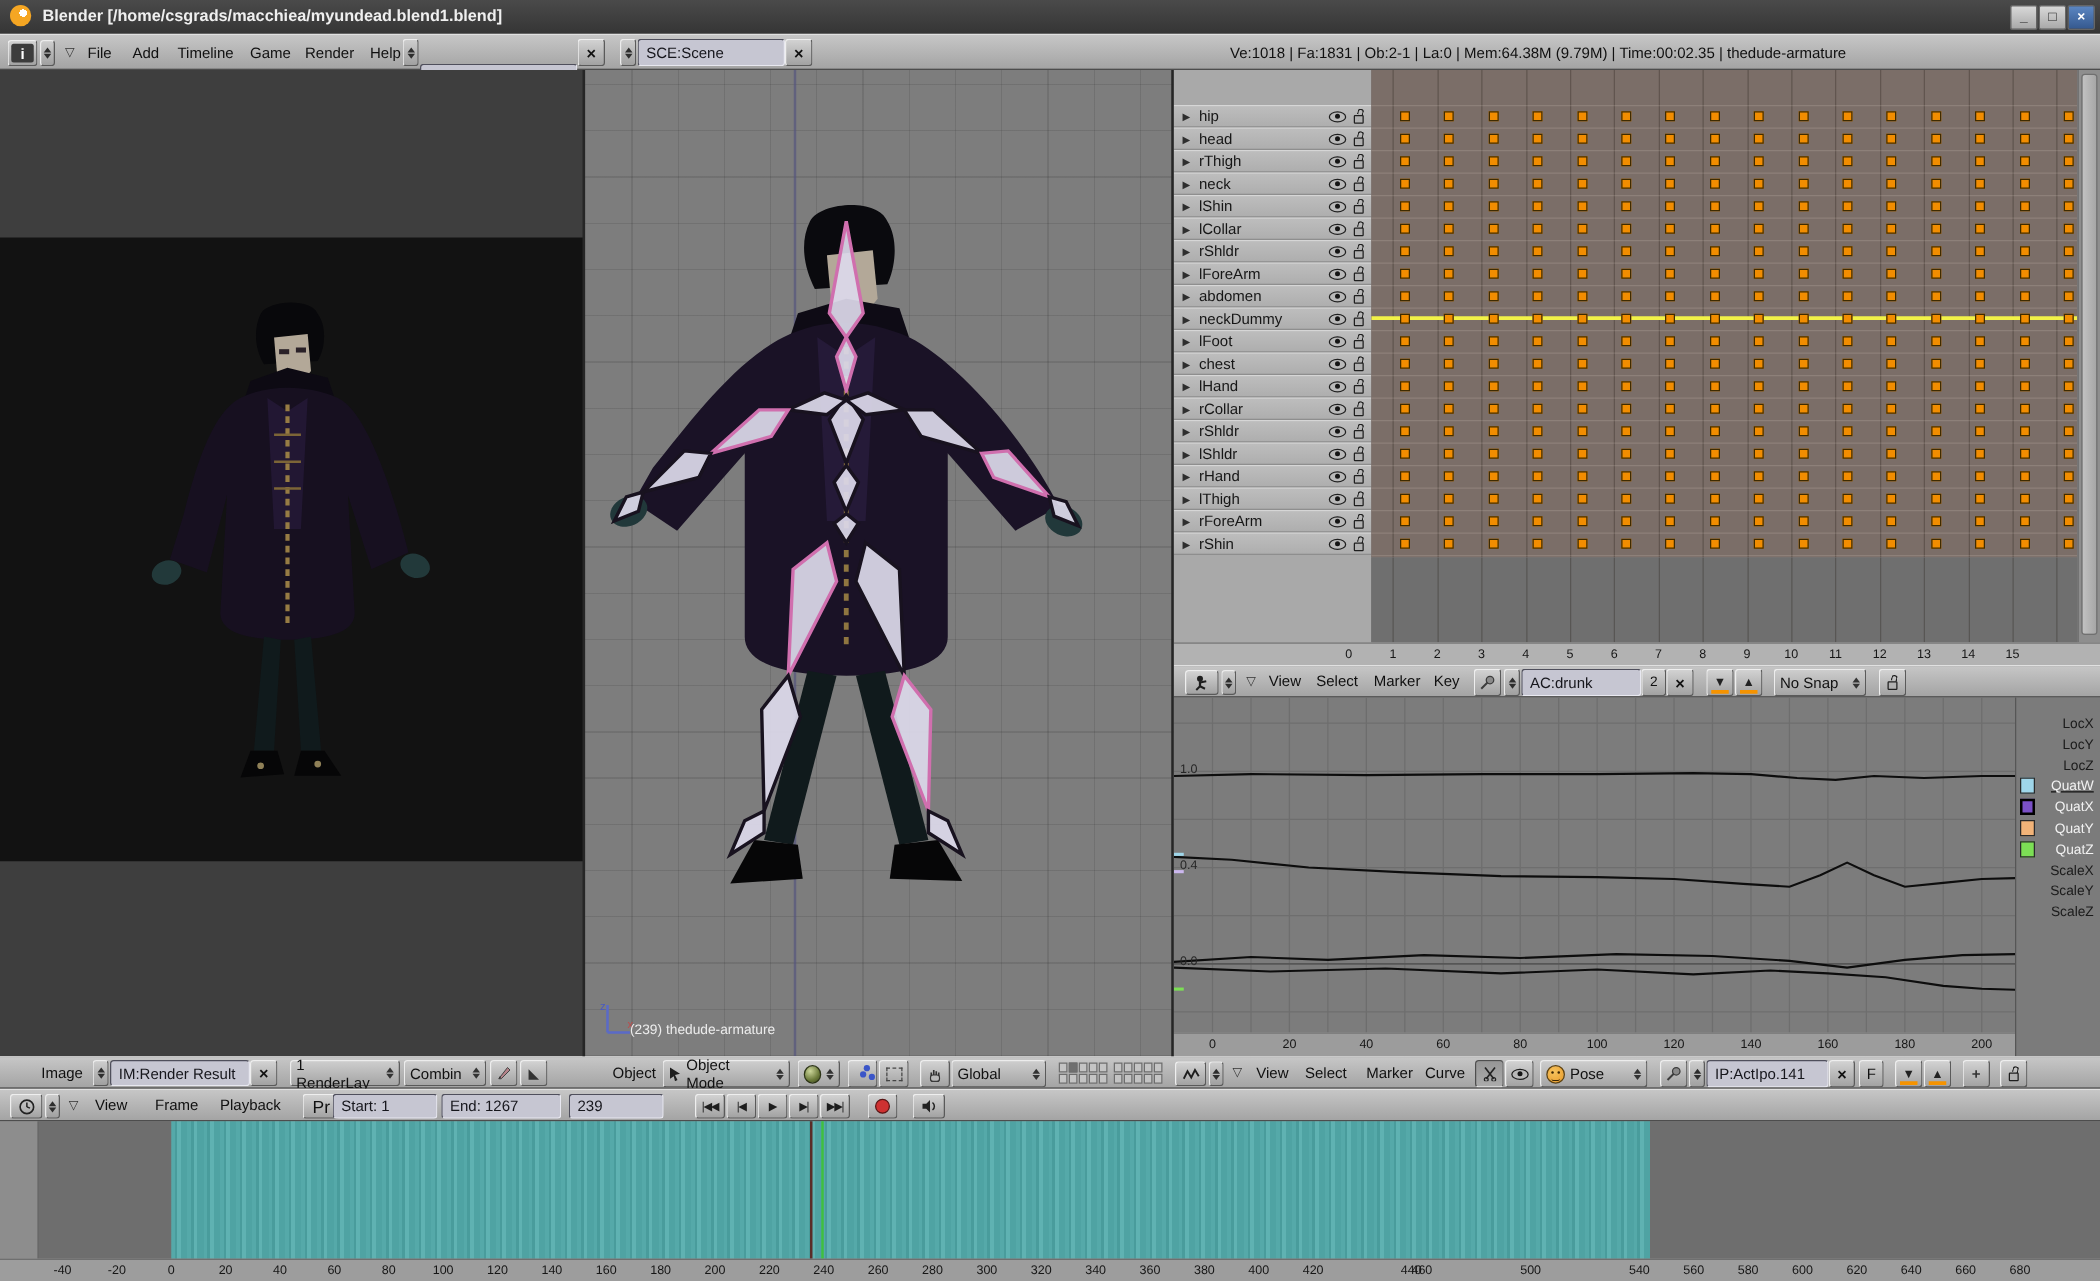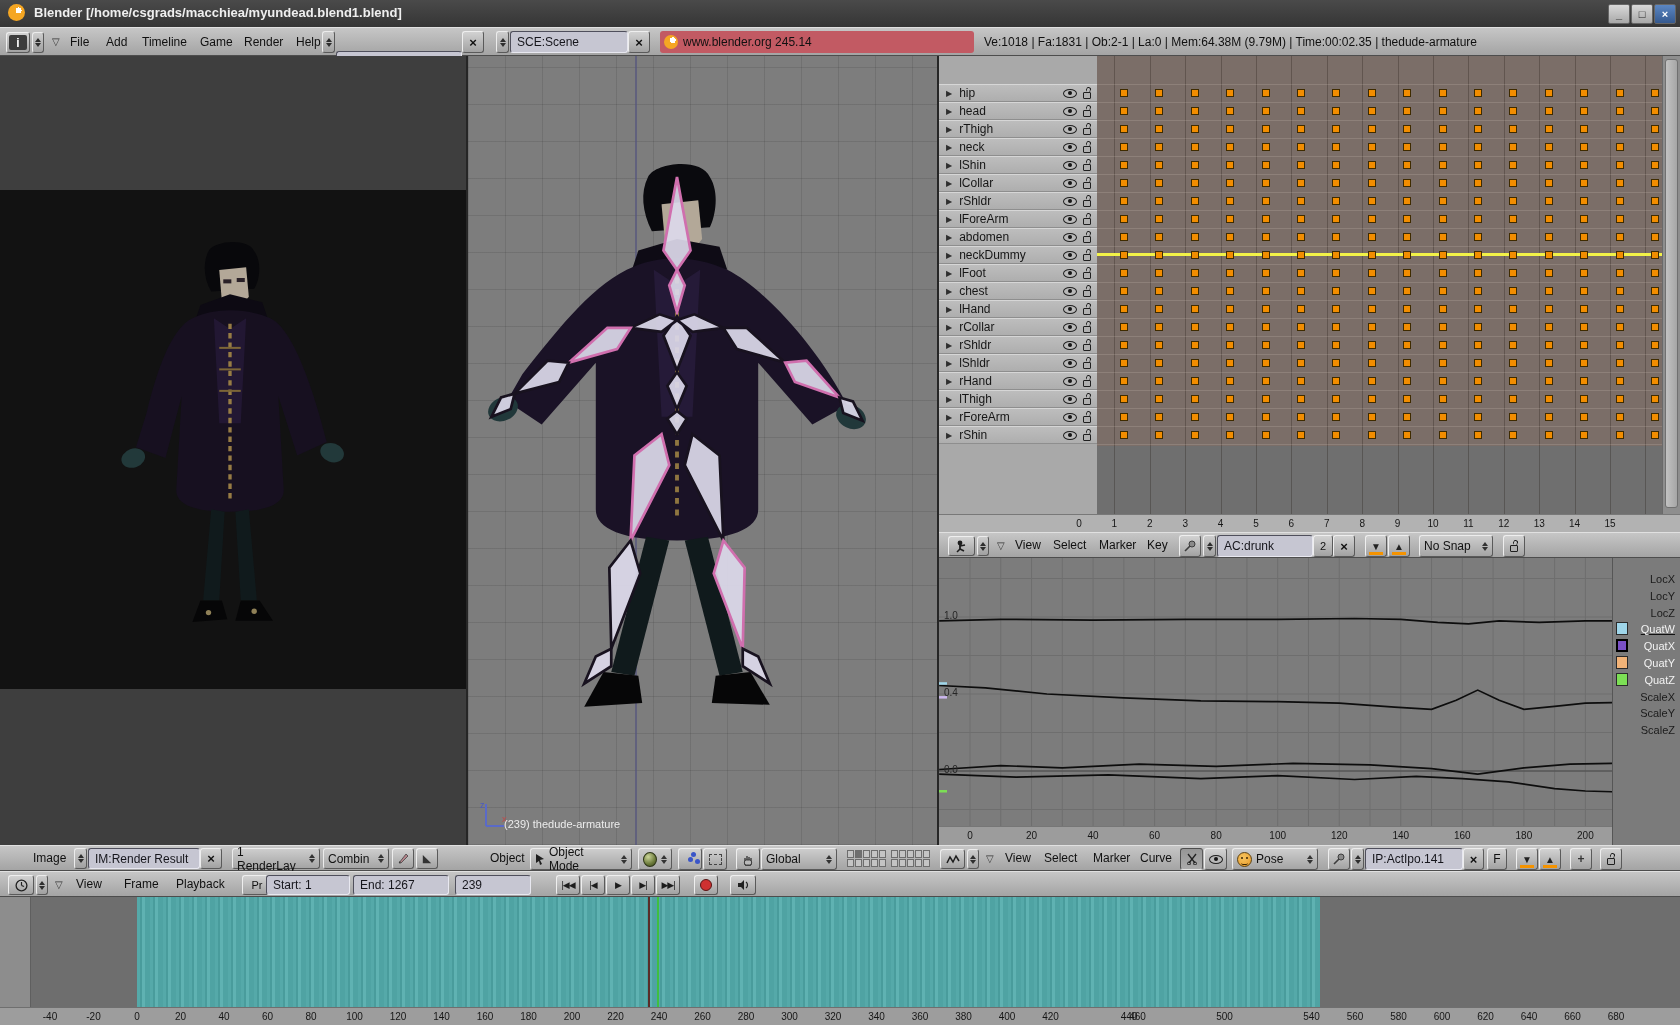--- a/index.html
+++ b/index.html
@@ -142,24 +142,20 @@
         <i class="d"></i>
       </span>
     <span class="field" style="left:336px;top:3px;width:126px;height:22px;margin-top:20px;">SR:2-Model</span>
     <span class="btn xbtn" style="left:462px;top:3px;width:22px;height:22px;">×</span>
     <span class="updn" style="left:496px;top:3px;width:13px;height:22px;">
         <i class="u"></i>
         <i class="d"></i>
       </span>
     <span class="field" style="left:510px;top:3px;width:118px;height:22px;">SCE:Scene</span>
     <span class="btn xbtn" style="left:628px;top:3px;width:22px;height:22px;">×</span>
-    <span class="abs" style="left:660px;top:3px;width:314px;height:22px;background:#c25a63;border-radius:3px;display:flex;align-items:center;padding-left:4px;box-sizing:border-box;gap:5px;">
-      <span class="blogo" style="position:static;width:14px;height:14px;"></span>
-      <span>www.blender.org 245.14</span>
-    </span>
     <span class="menu" style="left:984px;">Ve:1018 | Fa:1831 | Ob:2-1 | La:0 | Mem:64.38M (9.79M) | Time:00:02.35 | thedude-armature</span>
   </div>
 
   <div class="abs" id="img-pane">
     <div id="img-black">
       <svg width="270" height="430" viewBox="0 0 200 320" style="position:absolute;left:95px;top:45px;">
         <path d="M84,12 C88,4 114,2 118,12 C124,20 122,34 118,40 L86,42 C80,32 80,20 84,12 Z" fill="#08080b"></path>
         <polygon points="92,26 112,24 114,46 104,58 94,50" fill="#b3a898"></polygon>
         <rect x="95" y="33" width="6" height="3" fill="#2a2128"></rect>
           <rect x="105" y="32" width="6" height="3" fill="#2a2128"></rect>
@@ -1166,21 +1162,21 @@
       </svg>
     </span>
     <span class="updn" style="left:36px;top:3px;width:12px;height:20px;">
         <i class="u"></i>
         <i class="d"></i>
       </span>
     <span class="menu tri" style="left:55px;">▽</span>
     <span class="menu" style="left:76px;">View</span>
     <span class="menu" style="left:124px;">Frame</span>
     <span class="menu" style="left:176px;">Playback</span>
-    <span class="btn" style="left:242px;top:3px;width:30px;height:20px;font-size:11px;overflow:hidden;">Pr</span>
+    <span class="btn" style="left:242px;top:3px;width:30px;height:20px;font-size:14px;overflow:hidden;">Pr</span>
     <span class="field" style="left:266px;top:3px;width:84px;height:20px;">Start: 1</span>
     <span class="field" style="left:353px;top:3px;width:96px;height:20px;">End: 1267</span>
     <span class="field" style="left:455px;top:3px;width:76px;height:20px;">239</span>
     <span class="btn playbtn" style="left:556px;top:3px;width:24px;height:20px;">|◀◀</span>
     <span class="btn playbtn" style="left:581px;top:3px;width:24px;height:20px;">|◀</span>
     <span class="btn playbtn" style="left:606px;top:3px;width:24px;height:20px;">▶</span>
     <span class="btn playbtn" style="left:631px;top:3px;width:24px;height:20px;">▶|</span>
     <span class="btn playbtn" style="left:656px;top:3px;width:24px;height:20px;">▶▶|</span>
     <span class="btn" style="left:694px;top:3px;width:24px;height:20px;">
         <span class="rec"></span>

